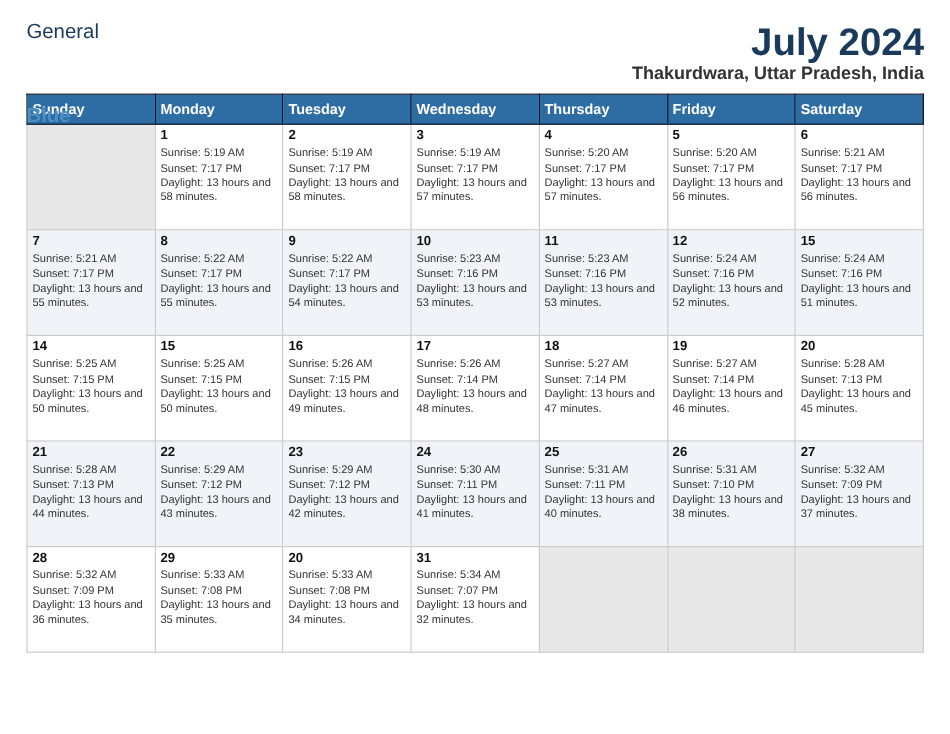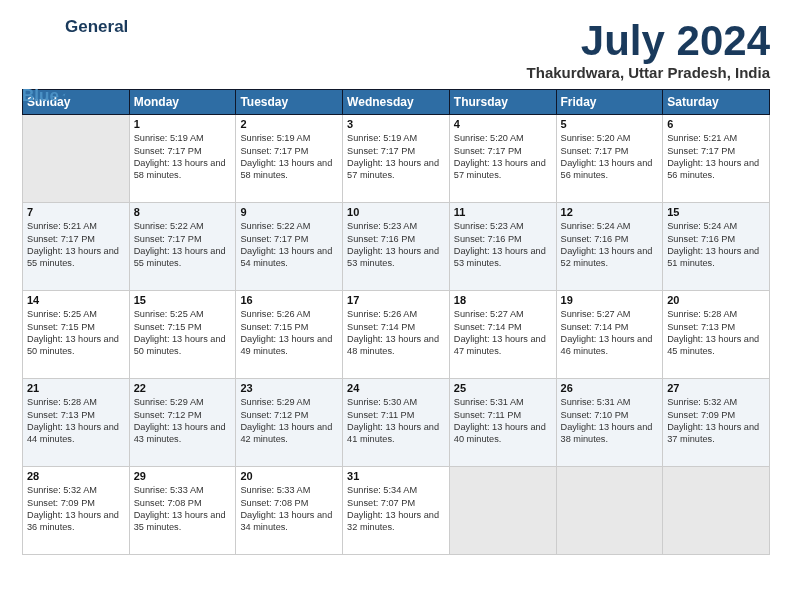--- a/index.html
+++ b/index.html
@@ -23,21 +23,21 @@
     }
     .logo {
       display: flex;
       flex-direction: column;
       align-items: flex-start;
     }
     .title-block {
       text-align: right;
     }
     .month-title {
-      font-size: 42px;
+      font-size: 32px;
       font-weight: bold;
       color: #1a3a5c;
       line-height: 1.1;
     }
     .location {
       font-size: 15px;
       color: #333;
       font-weight: bold;
     }
     table {
@@ -86,21 +86,21 @@
     td.empty { background: #e8e8e8; }
   </style>
 </head>
 <body>
 
 <div class="page">
   <div class="header">
     <div class="logo">
       <div style="display:flex;align-items:center;gap:2px;">
         <div style="position:relative;width:44px;height:38px;">
-          <span style="font-size:17px;font-weight:700;color:#1a3a5c;line-height:1;margin-left:43px;">General</span>
+          <span style="font-size:17px;font-weight:400;color:#1a3a5c;line-height:1;">General</span>
           <div style="display:flex;align-items:center;margin-top:48px;">
             <span style="font-size:17px;font-weight:900;color:#4a90c4;line-height:1;">Blue</span>
             <svg width="22" height="22" viewBox="0 0 30 22" style="margin-left:2px;">
               <path d="M8 14 Q14 4 26 2 Q20 10 22 16 Q16 12 8 14Z" fill="#4a90c4"></path>
               <path d="M22 16 Q24 20 20 20 Q18 18 22 16Z" fill="#4a90c4"></path>
             </svg>
           </div>
         </div>
       </div>
     </div>

